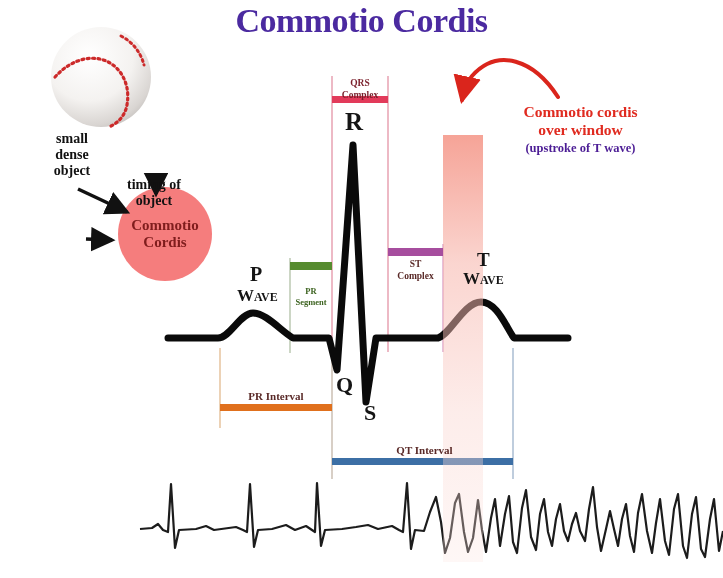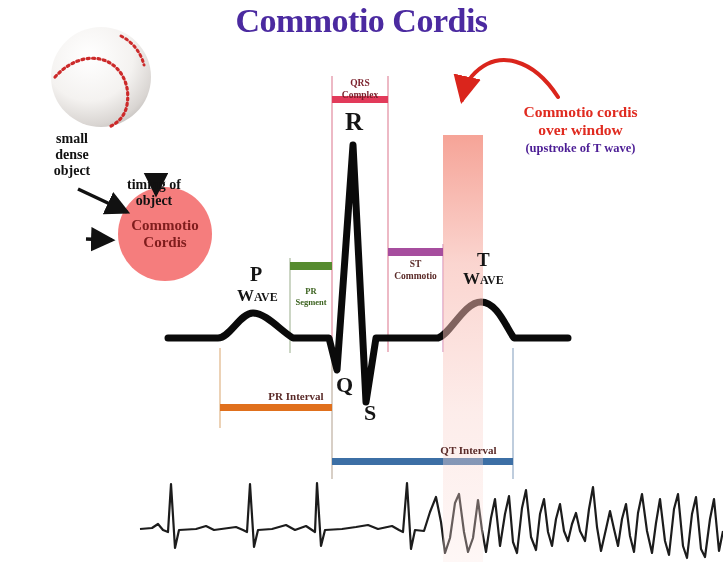--- a/index.html
+++ b/index.html
@@ -34,22 +34,22 @@
   #qrs-bar{left:332px;top:96px;width:56px;height:7px;}
   #prs-bar{left:290px;top:262px;width:42px;height:8px;}
   #st-bar{left:388px;top:248px;width:55px;height:8px;}
   #pri-bar{left:220px;top:404px;width:112px;height:7px;}
   #qt-bar{left:332px;top:458px;width:181px;height:7px;}
   
   .seg-label{font-weight:700;text-align:center;line-height:1.25;z-index:6;}
   #qrs-label{left:327px;top:78px;width:66px;font-size:9.5px;color:#7a1f2b;}
   #prs-label{left:288px;top:286px;width:46px;font-size:8.5px;color:#3d6320;}
   #st-label{left:386px;top:259px;width:59px;font-size:9.5px;color:#5a2a28;}
-  #pri-label{left:220px;top:390px;width:112px;font-size:11px;color:#5a2a28;padding-left:20px;}
-  #qt-label{left:332px;top:444px;width:185px;font-size:11px;color:#5a2a28;padding-left:44px;}
+  #pri-label{left:220px;top:390px;width:112px;font-size:11px;color:#5a2a28;}
+  #qt-label{left:332px;top:444px;width:185px;font-size:11px;color:#5a2a28;}
   
   .wave-letter{font-weight:700;color:#151515;z-index:6;}
   #lbl-r{left:345px;top:108px;font-size:25px;}
   #lbl-p{left:250px;top:263px;font-size:20px;}
   #lbl-p-word{left:237px;top:286px;font-size:17px;font-variant:small-caps;}
   #lbl-t{left:477px;top:249px;font-size:19px;}
   #lbl-t-word{left:463px;top:269px;font-size:17px;font-variant:small-caps;}
   #lbl-q{left:336px;top:372px;font-size:22px;}
   #lbl-s{left:364px;top:400px;font-size:22px;}
   
@@ -109,21 +109,21 @@
   <div id="prs-bar" class="abs bar" style="background: rgb(86, 139, 47);"></div>
   <div id="st-bar" class="abs bar" style="background: rgb(166, 77, 158);"></div>
   <div id="pri-bar" class="abs bar" style="background: rgb(224, 112, 29);"></div>
   <div id="qt-bar" class="abs bar" style="background: rgb(60, 111, 165);"></div>
 
   <div id="qrs-label" class="abs seg-label pre">QRS
 Complex</div>
   <div id="prs-label" class="abs seg-label pre">PR
 Segment</div>
   <div id="st-label" class="abs seg-label pre">ST
-Commotio</div>
+Complex</div>
   <div id="pri-label" class="abs seg-label">PR Interval</div>
   <div id="qt-label" class="abs seg-label">QT Interval</div>
 
   <svg class="abs layer" width="723" height="578" viewBox="0 0 723 578">
     <path d="M168,338 L218,338 C230,338 240,313 253,313 C266,313 281,331 293,338
              L329,338 L337,370 L353,145 L366,402 L376,338 L438,338
              C450,335 464,302 481,302 C497,302 506,327 514,338 L568,338" fill="none" stroke="#0a0a0a" stroke-width="7" stroke-linejoin="round" stroke-linecap="round"></path>
   </svg>
 
   <svg class="abs layer" width="723" height="578" viewBox="0 0 723 578">

